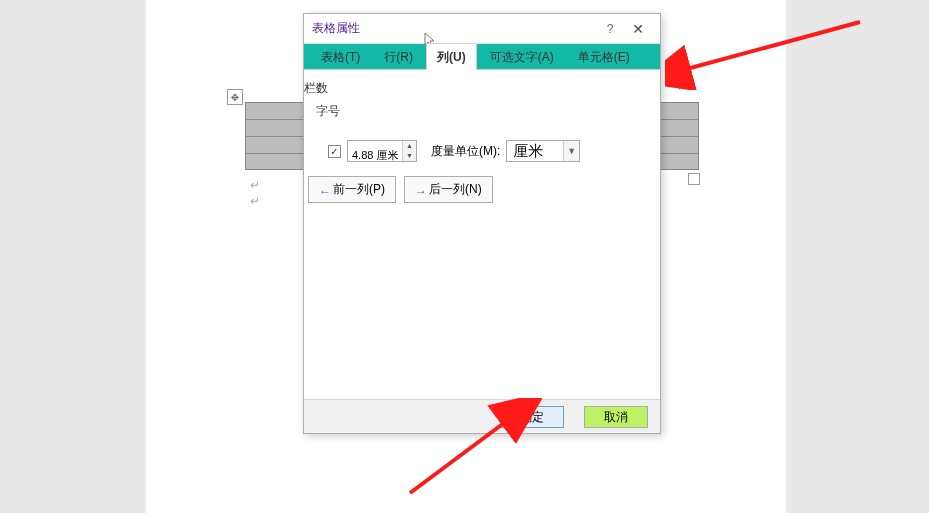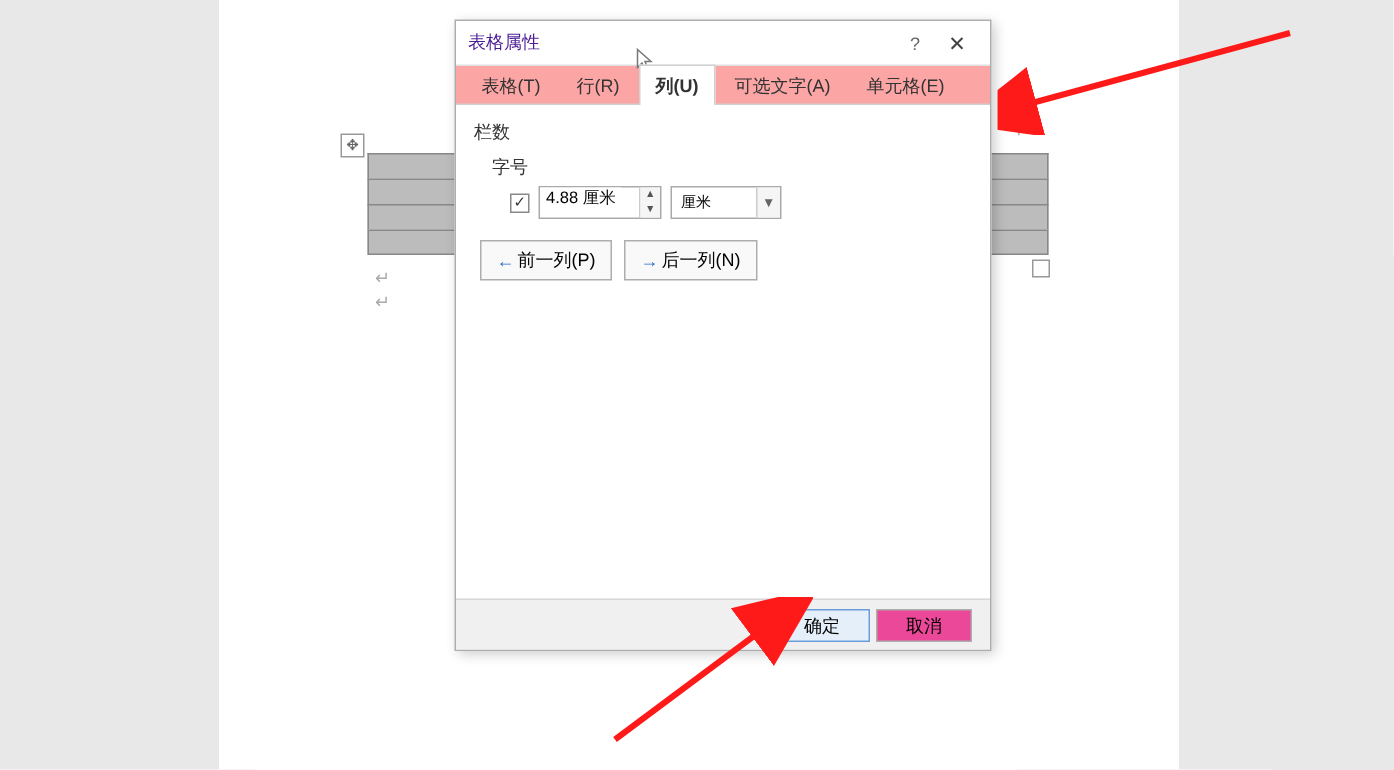--- a/index.html
+++ b/index.html
@@ -102,21 +102,21 @@
     }
     .cursor-icon {
       position: absolute;
       left: 120px;
       top: 18px;
       color: #888;
       pointer-events: none;
     }
     .tabs {
       display: flex;
-      background: #fca5a5;
+      background: #14b8a6;
       border-bottom: 1px solid #d0d0d0;
       height: 26px;
       align-items: flex-end;
       padding-left: 6px;
       gap: 2px;
     }
     .tab {
       padding: 5px 10px 4px;
       font-size: 12px;
       color: #333;
@@ -125,49 +125,48 @@
       border-bottom: none;
       position: relative;
       top: 1px;
     }
     .tab.active {
       background: #fff;
       border-color: #d0d0d0;
       font-weight: bold;
     }
     .content {
-      padding: 10px 12px;
+      padding: 10px 0;
       height: 330px;
     }
     .group-label { color: #333; margin-bottom: 6px; }
-    .sub-label { color: #333; margin-left: 12px; margin-bottom: 4px; }
+    .sub-label { color: #333; margin-left: 12px; margin-bottom: 20px; }
     .width-row {
       display: flex;
       align-items: center;
       gap: 6px;
       margin-left: 24px;
       margin-bottom: 14px;
     }
     .checkbox {
       width: 13px;
       height: 13px;
       border: 1px solid #888;
       background: #fff;
       display: inline-flex;
       align-items: center;
       justify-content: center;
       font-size: 10px;
       color: #333;
     }
     .spinner {
       display: flex;
-      align-items: flex-start;
+      align-items: flex-end;
       border: 1px solid #aaa;
       height: 22px;
-      gap: 12px;
     }
     .spinner input {
       width: 54px;
       border: none;
       padding: 0 4px;
       font-size: 11px;
       text-align: left;
       outline: none;
     }
     .spinner .arrows {
@@ -185,21 +184,21 @@
       cursor: pointer;
       background: #f5f5f5;
     }
     .unit-select {
       display: flex;
       align-items: center;
       border: 1px solid #aaa;
       height: 22px;
       width: 74px;
     }
-    .unit-select .val { flex: 1; padding: 0 6px; font-size: 10px; }
+    .unit-select .val { flex: 1; padding: 0 6px; font-size: 15px; }
     .unit-select .dd {
       width: 16px;
       text-align: center;
       color: #666;
       font-size: 9px;
       border-left: 1px solid #ccc;
       height: 100%;
       line-height: 20px;
       background: #f5f5f5;
     }
@@ -219,28 +218,28 @@
       position: absolute;
       bottom: 0;
       left: 0;
       right: 0;
       height: 34px;
       background: #f0f0f0;
       border-top: 1px solid #d8d8d8;
       display: flex;
       justify-content: flex-end;
       align-items: center;
-      gap: 4px;
+      gap: 20px;
       padding-right: 12px;
     }
     .ok-btn, .cancel-btn {
       width: 64px;
       height: 22px;
       border: 1px solid #adadad;
-      background: #ec4899;
+      background: #bef264;
       font-size: 12px;
       cursor: pointer;
       text-align: center;
       line-height: 20px;
     }
     .ok-btn { border: 1px solid #6a9edb; background: #e5eff9; }
     .red-arrow {
       position: absolute;
       pointer-events: none;
     }
@@ -286,20 +285,21 @@
     <div class="sub-label">字号</div>
     <div class="width-row">
       <span class="checkbox">✓</span>
       <div class="spinner">
         <input type="text" value="4.88 厘米" style="">
         <div class="arrows">
           <div>▲</div>
           <div>▼</div>
         </div>
       </div>
+      <span style="margin-left:8px;">度量单位(M):</span>
       <div class="unit-select">
         <span class="val">厘米</span>
         <span class="dd">▼</span>
       </div>
     </div>
     <div class="nav-buttons">
       <div class="nav-btn">
         <span class="arrow">←</span>
         <span>前一列(P)</span>
       </div>

